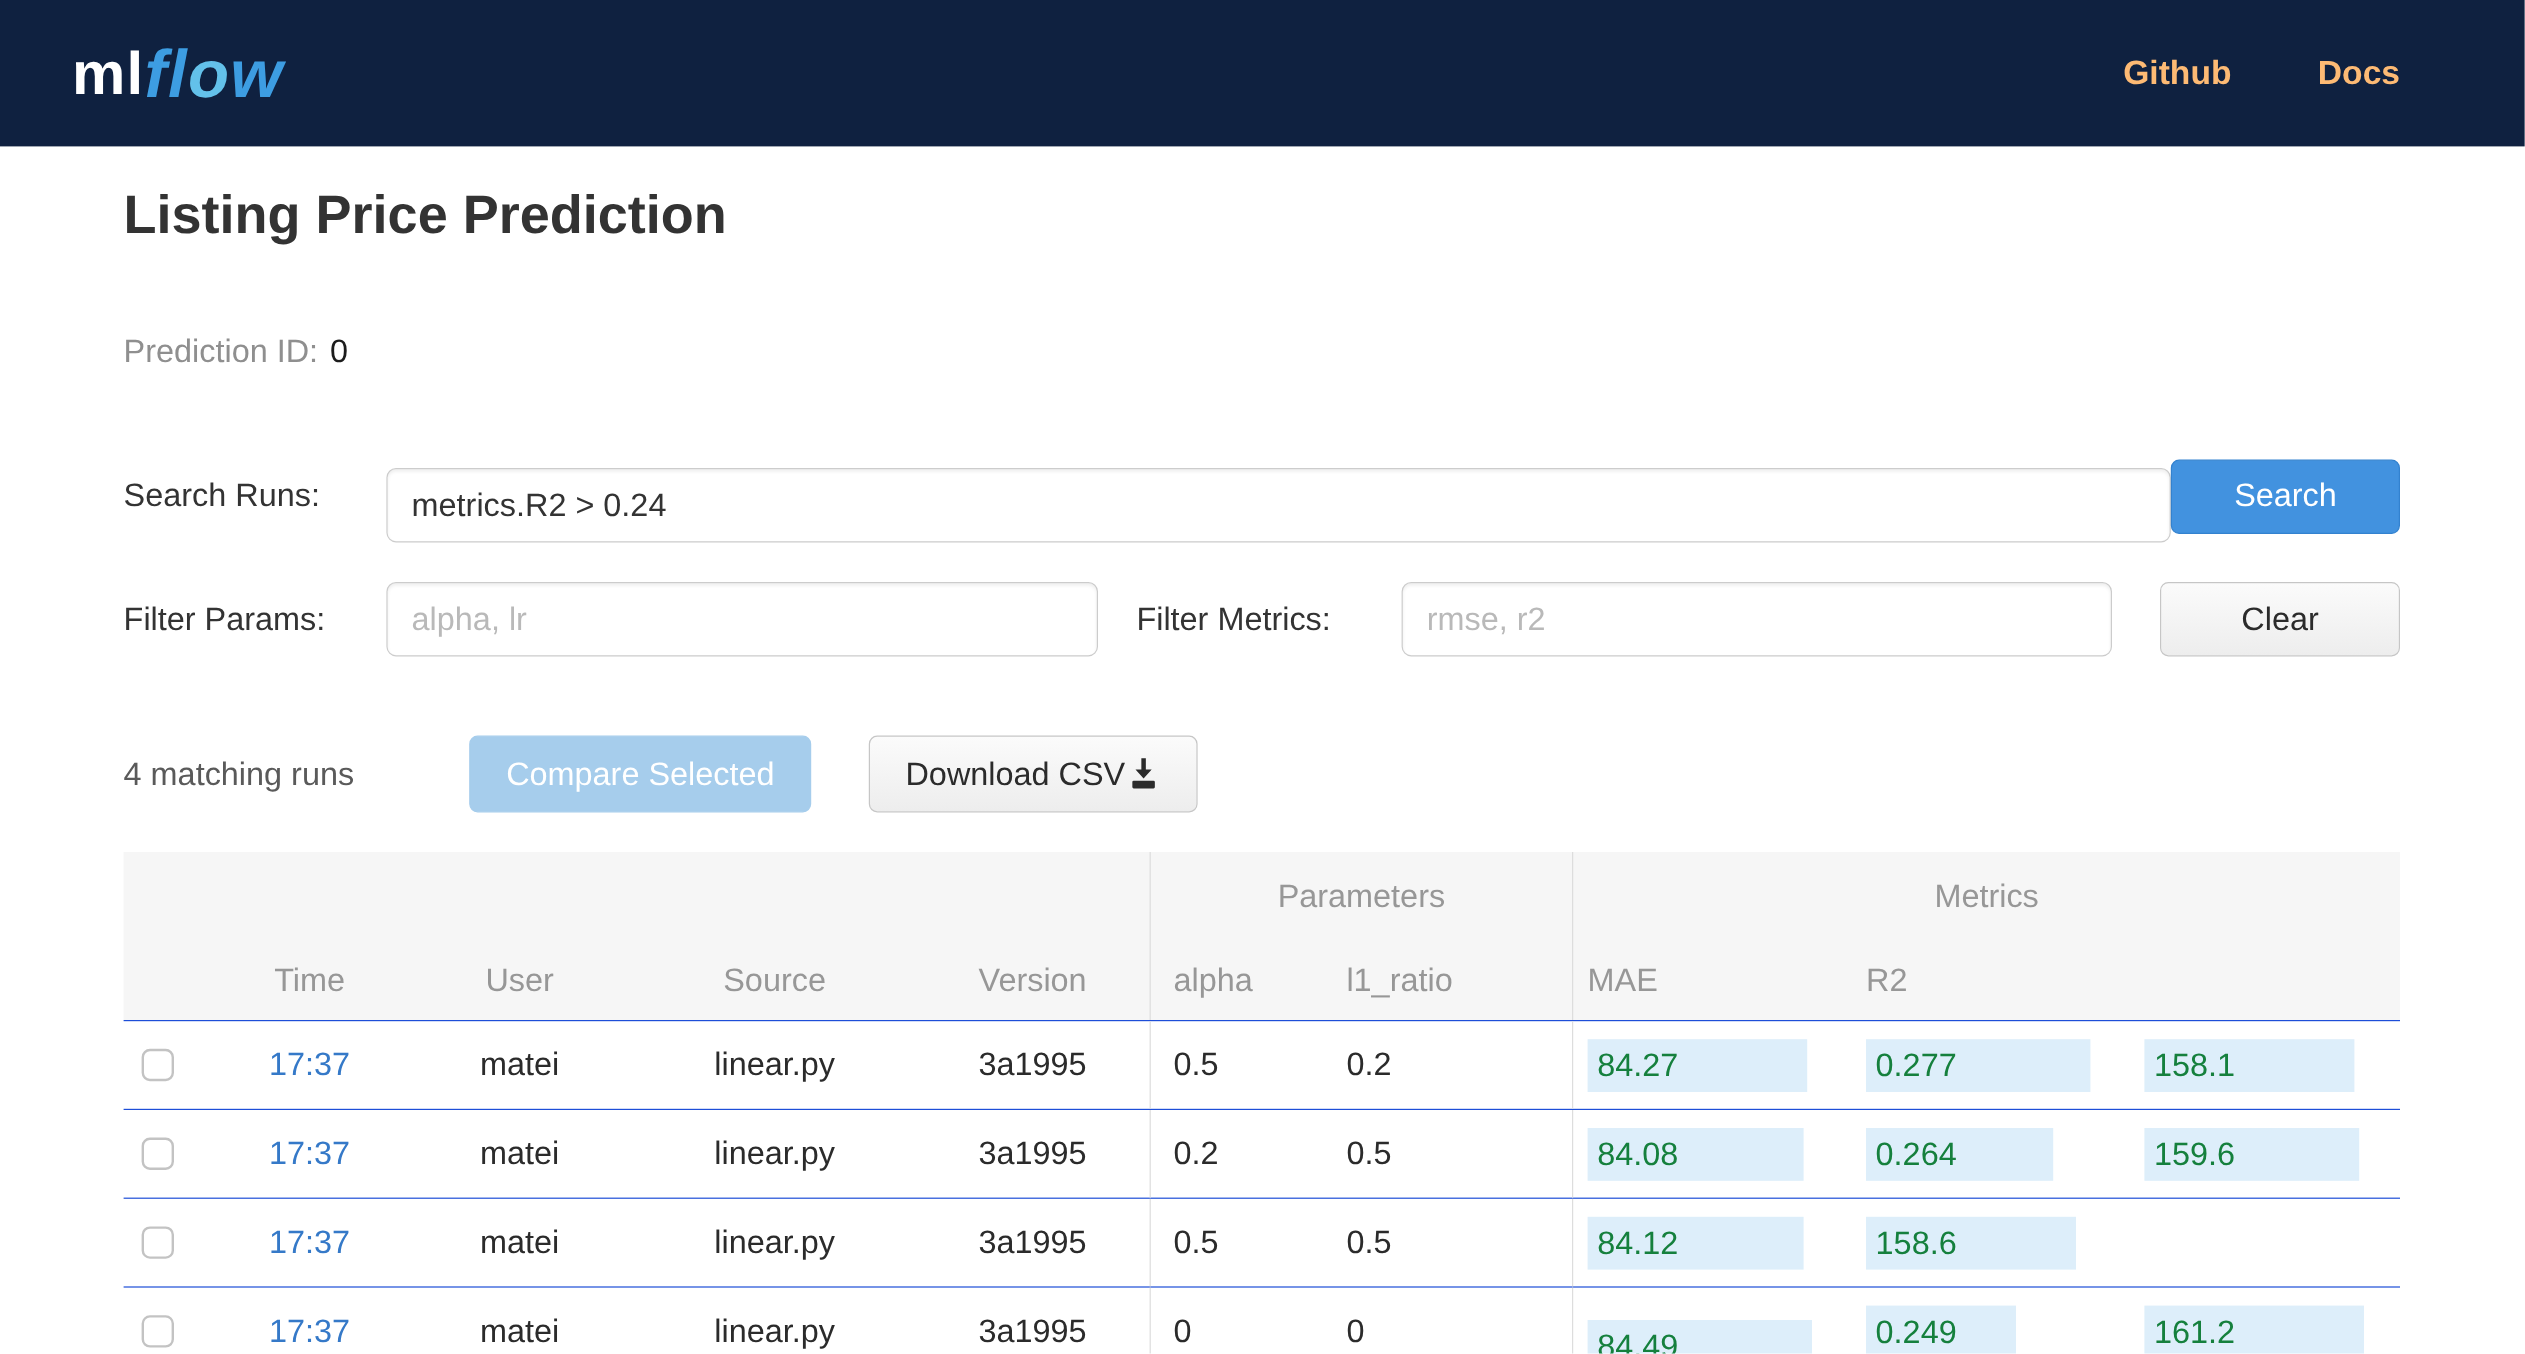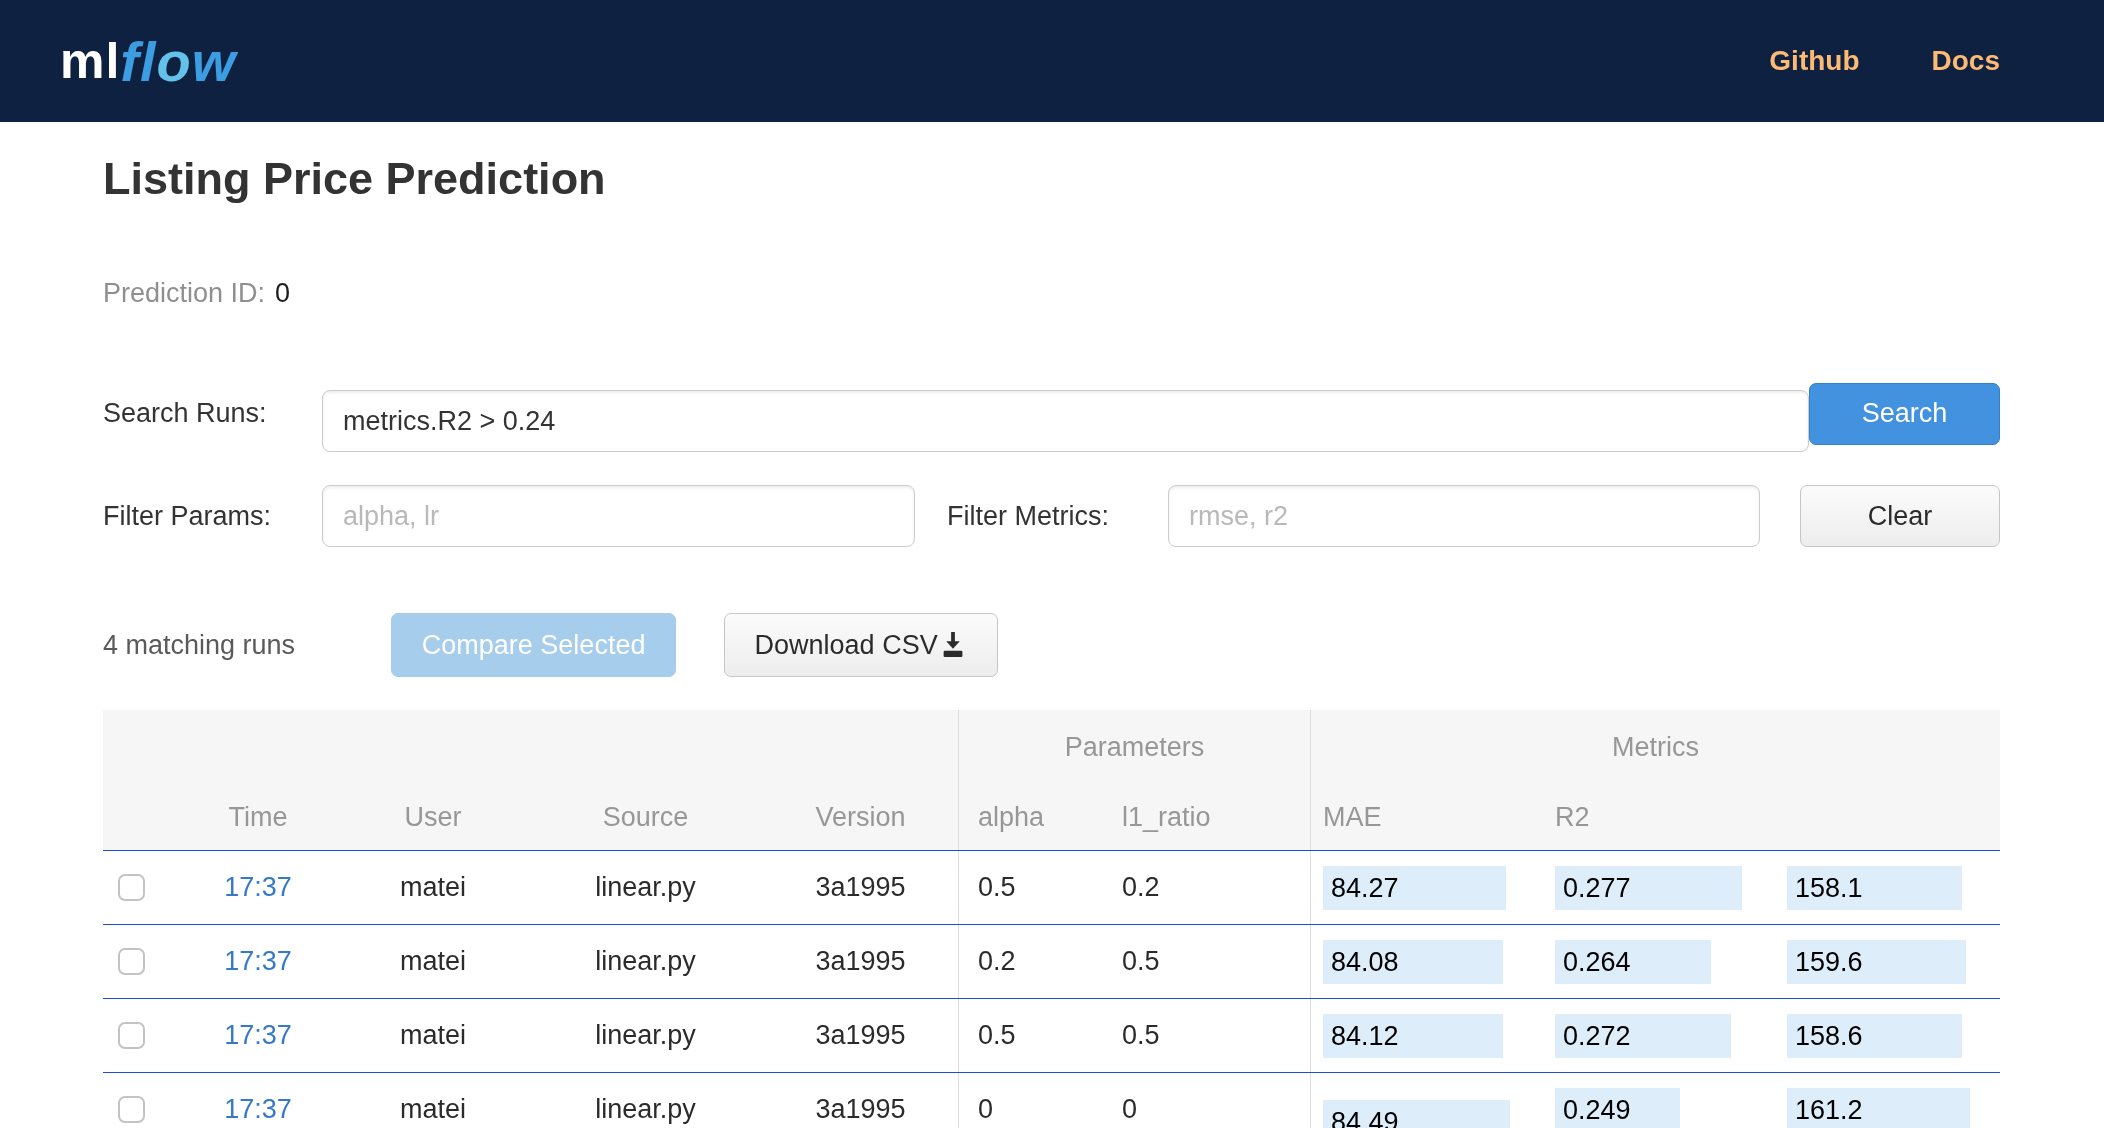--- a/index.html
+++ b/index.html
@@ -114,21 +114,21 @@
   .checkbox {
     width: 27px; height: 27px; margin-left: 15px;
     border: 2px solid #c3c3c3; border-radius: 7px; background: #fff;
     cursor: pointer;
   }
   .time-link { color: #3579c8; text-decoration: none; cursor: pointer; }
   .cell-text { color: #2b2b2b; }
 
   .metric-bar {
     background: #ddeefa; height: 44px; line-height: 44px;
-    padding-left: 8px; color: #000000; white-space: nowrap;
+    padding-left: 8px; color: #15803d; white-space: nowrap;
   }
 </style>
 </head>
 <body>
 
 <div class="navbar">
   <div class="logo">
     <span class="ml">ml</span>
       <span class="flow"><span class="fl">fl</span><span class="o">o</span><span class="w">w</span></span>
   </div>
@@ -250,23 +250,20 @@
           <a class="time-link">17:37</a>
         </div>
       <div class="c-user cell-text">matei</div>
       <div class="c-source cell-text">linear.py</div>
       <div class="c-version cell-text">3a1995</div>
       <div class="c-alpha cell-text">0.5</div>
       <div class="c-l1 cell-text">0.5</div>
       <div class="c-mae">
           <div class="metric-bar" style="width: 82%;">84.12</div>
         </div>
-      <div class="c-r2">
-          <div class="metric-bar" style="width: 80%;">0.272</div>
-        </div>
       <div class="c-rmse">
           <div class="metric-bar" style="width: 82%;">158.6</div>
         </div>
     </div>
 
     <div class="t-row t-body-row">
       <div class="c-check">
           <div class="checkbox"></div>
         </div>
       <div class="c-time">

